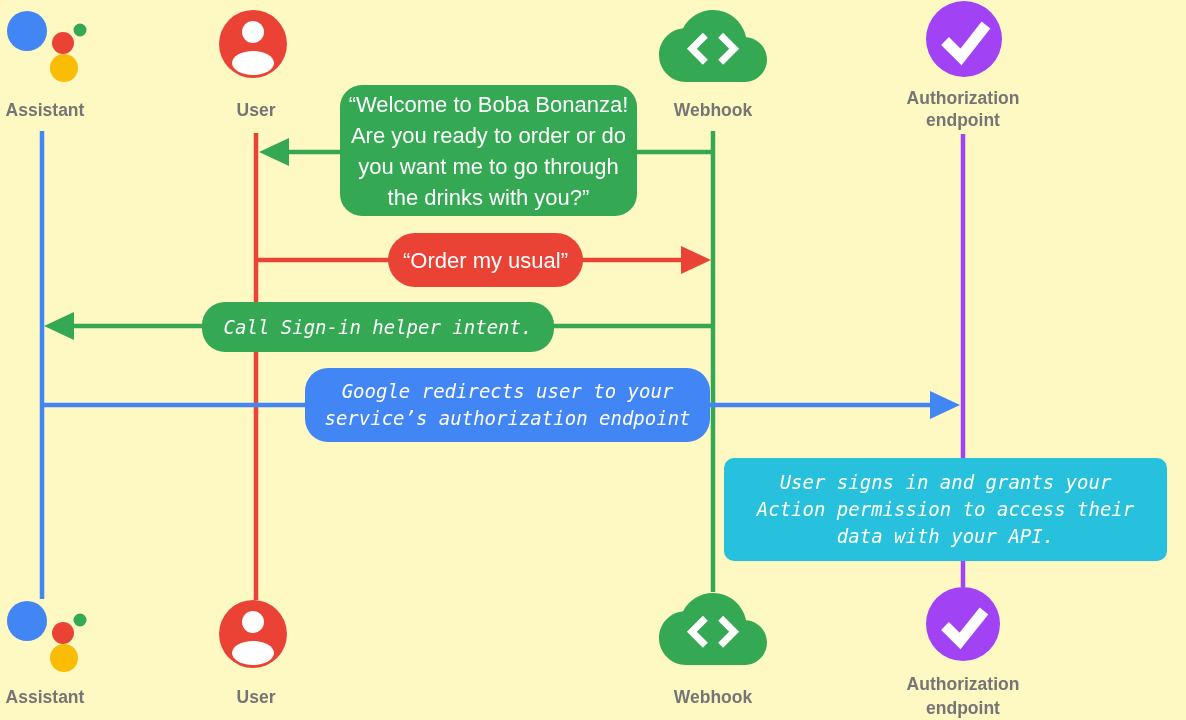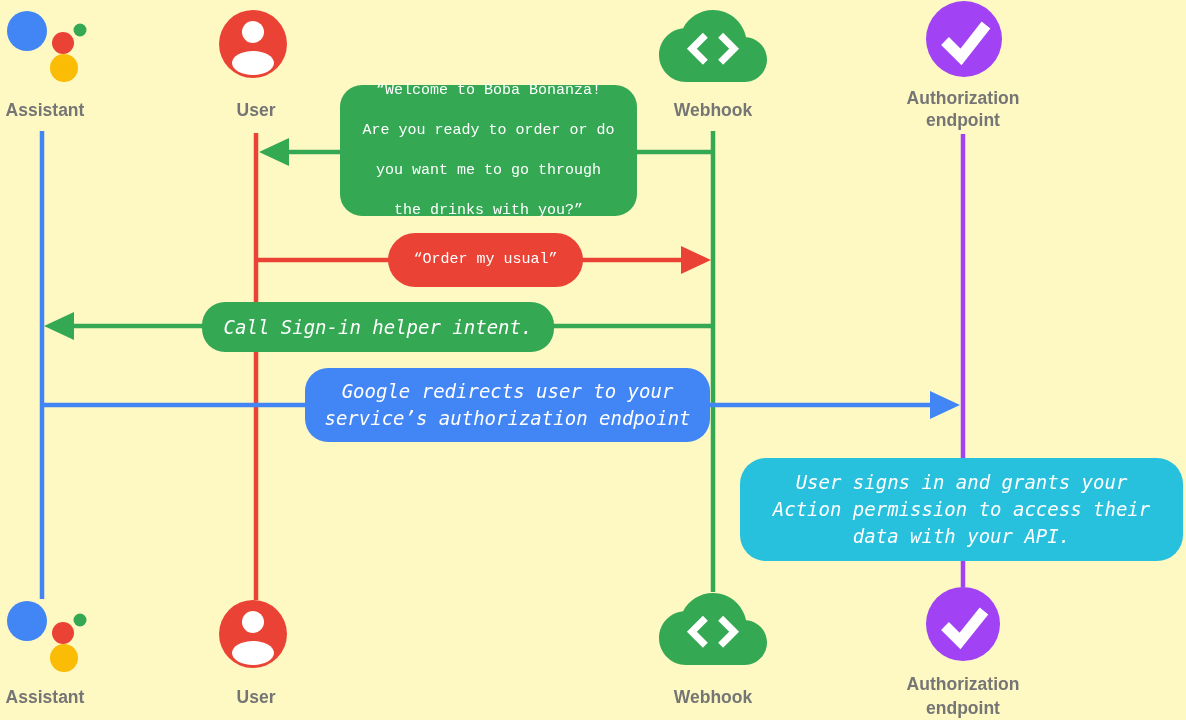--- a/index.html
+++ b/index.html
@@ -13,27 +13,27 @@
     color:var(--label_gray,#757575);
     font-weight:bold;font-size:17.5px;line-height:22px;
     white-space:pre-line;
   }
   .bubble{
     position:absolute;z-index:2;color:#fff;
     display:flex;align-items:center;justify-content:center;
     text-align:center;
   }
   .bubble span{white-space:pre-line;display:block;}
-  .speech{font-family:Liberation Mono, monospace;font-size:15px;line-height:40px;}
+  .speech{font-family:Liberation Sans, sans-serif;font-size:22px;line-height:31px;}
   .mono{font-family:"DejaVu Sans Mono",monospace;font-style:italic;font-size:19px;line-height:27px;}
   #bubble-welcome {left:340px;top:85px;width:297px;height:131px;background:var(--green);border-radius:22px;}
   #bubble-order   {left:388px;top:233px;width:195px;height:54px;background:var(--red);border-radius:27px;justify-content:center;}
   #bubble-signin  {left:202px;top:302px;width:352px;height:50px;background:var(--green);border-radius:23px;}
   #bubble-redirect{left:305px;top:368px;width:405px;height:74px;background:var(--blue);border-radius:23px;}
-  #bubble-grant   {left:740px;top:458px;width:443px;height:103px;background:var(--cyan);border-radius:26px;}
+  #bubble-grant   {left:724px;top:458px;width:443px;height:103px;background:var(--cyan);border-radius:10px;}
   #label-assistant-top{left:-35px;top:99px;width:160px;}
   #label-user-top     {left:176px;top:99px;width:160px;}
   #label-webhook-top  {left:633px;top:99px;width:160px;}
   #label-auth-top     {left:883px;top:87px;width:160px;}
   #label-assistant-bottom{left:-35px;top:686px;width:160px;}
   #label-user-bottom     {left:176px;top:686px;width:160px;}
   #label-webhook-bottom  {left:633px;top:686px;width:160px;}
   #label-auth-bottom     {left:883px;top:672px;width:160px;line-height:24px;}
 </style>
 </head>

